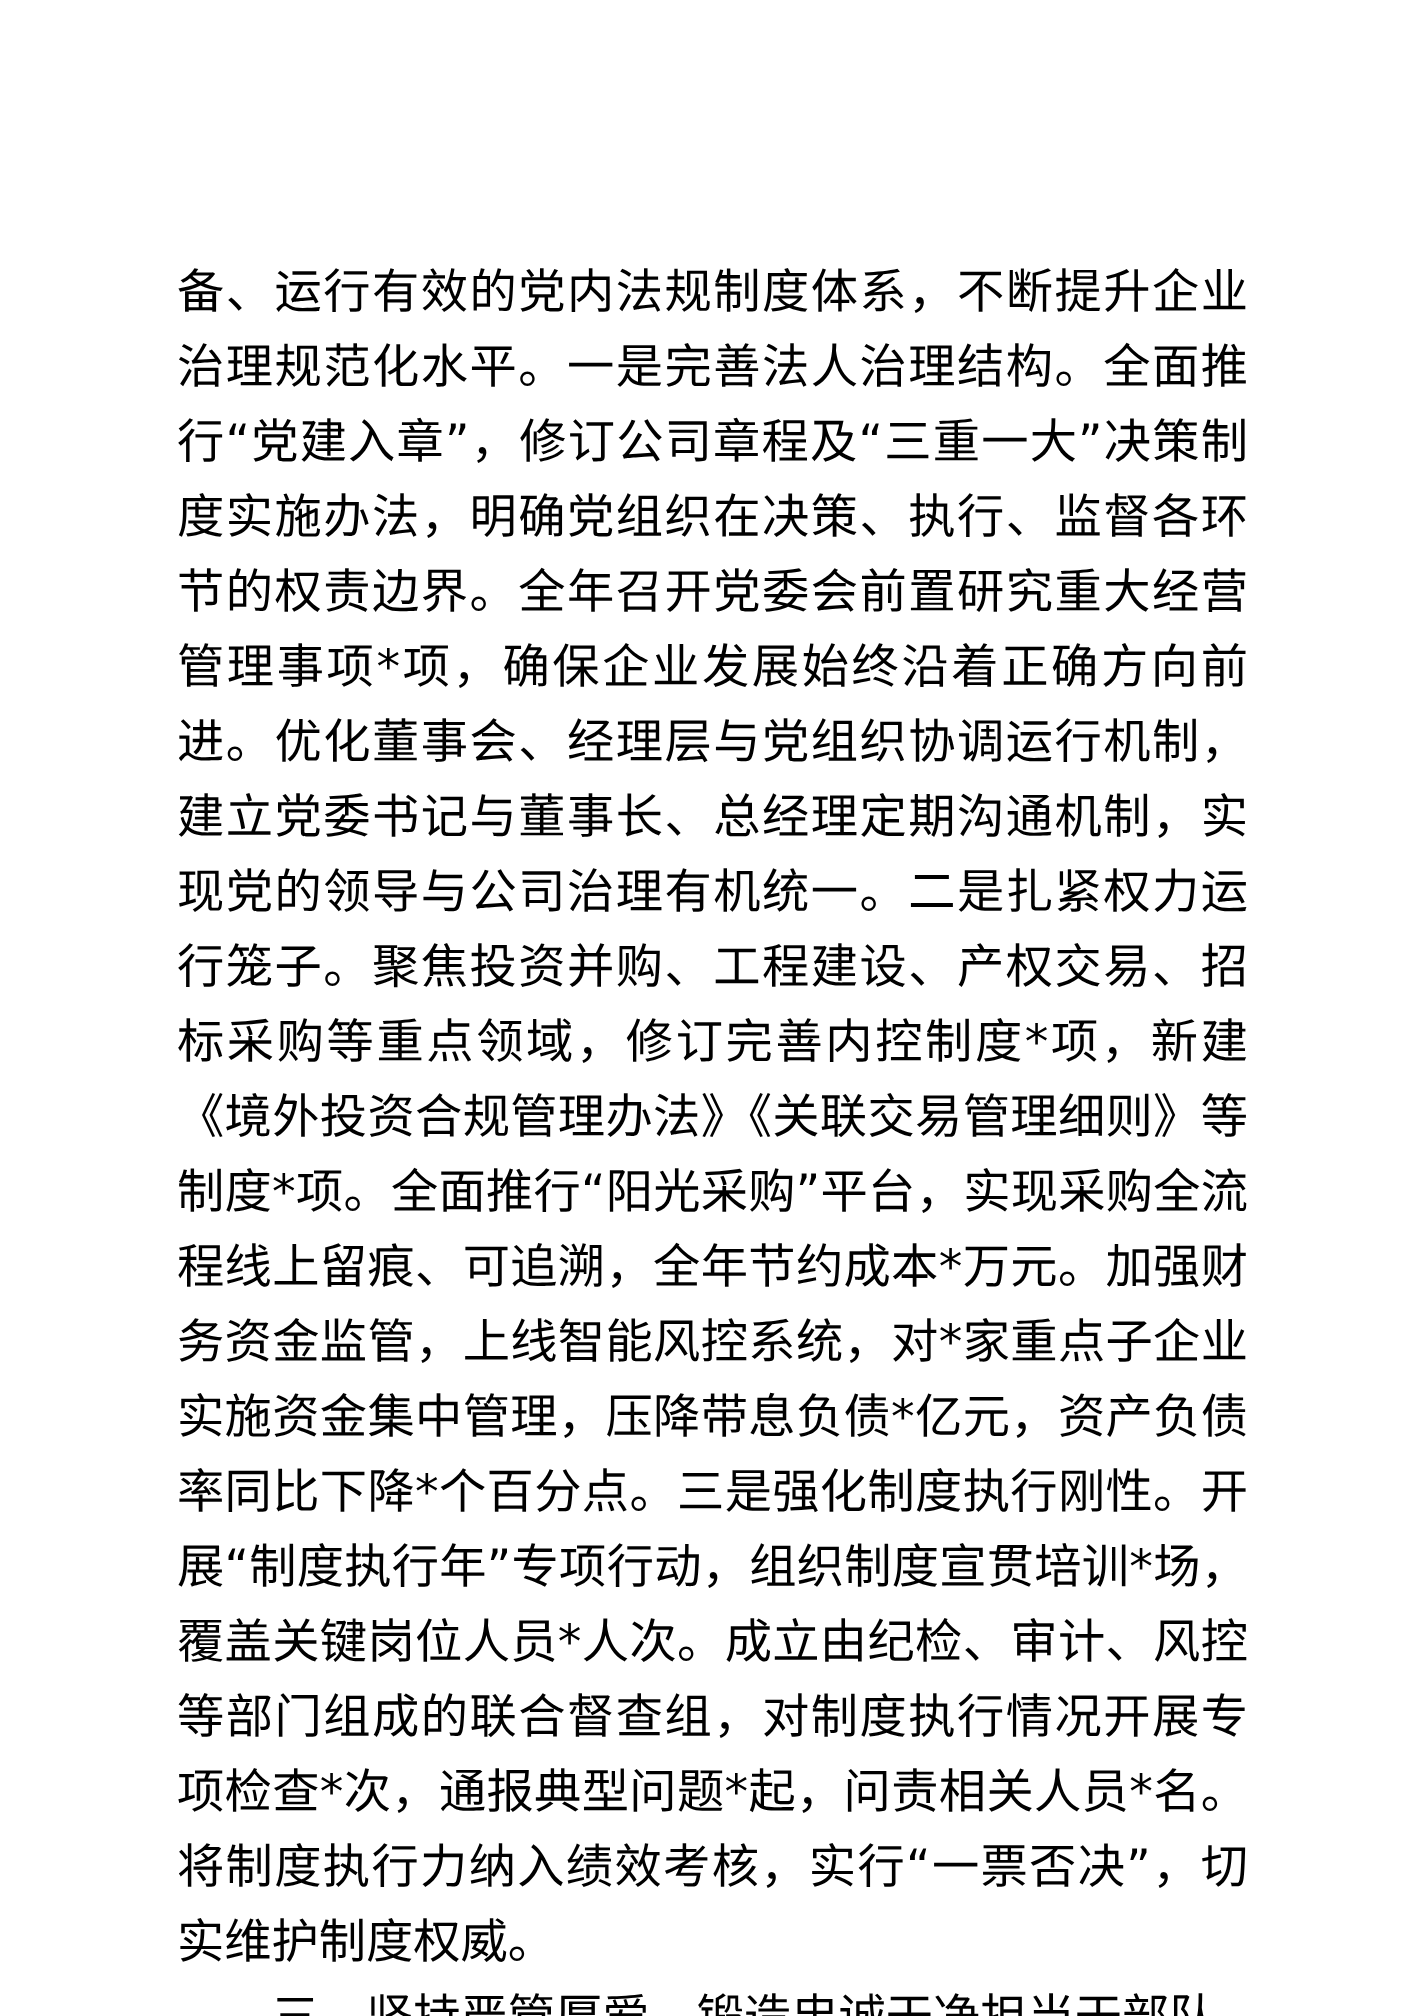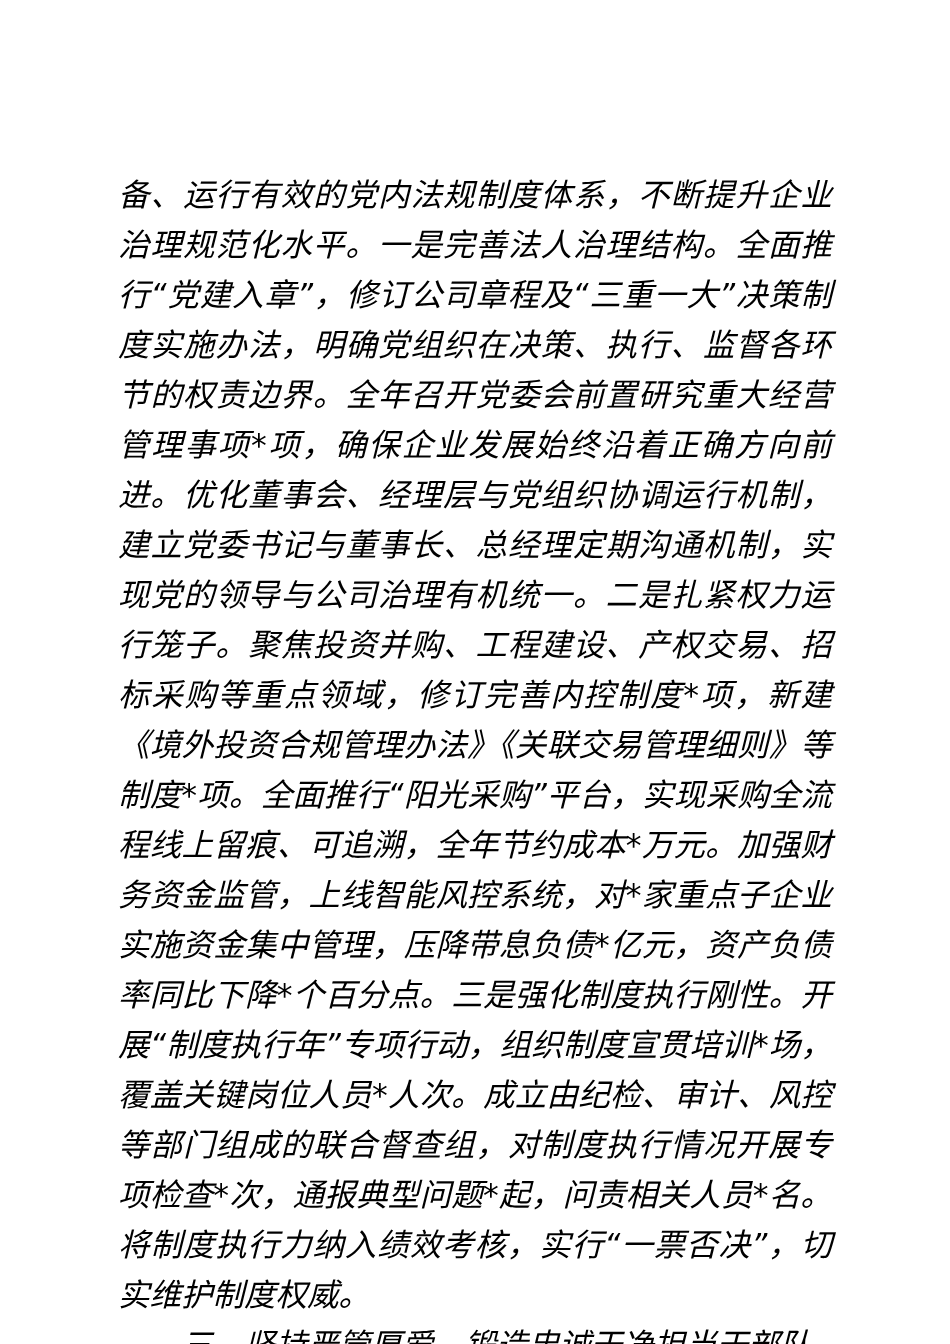--- a/index.html
+++ b/index.html
@@ -37,21 +37,20 @@
     padding: 0;
     font-size: 31.5px;
     line-height: 50px;
     letter-spacing: 0px;
     text-align: justify;
     text-justify: inter-character;
     word-break: break-all;
     white-space: normal;
     font-weight: 400;
     color: #000000;
-    font-style: italic;
   }
 
   .doc-paragraph + .doc-paragraph {
     margin-top: 0;
   }
 
   .indent-2 {
     text-indent: 63px;
   }
 

